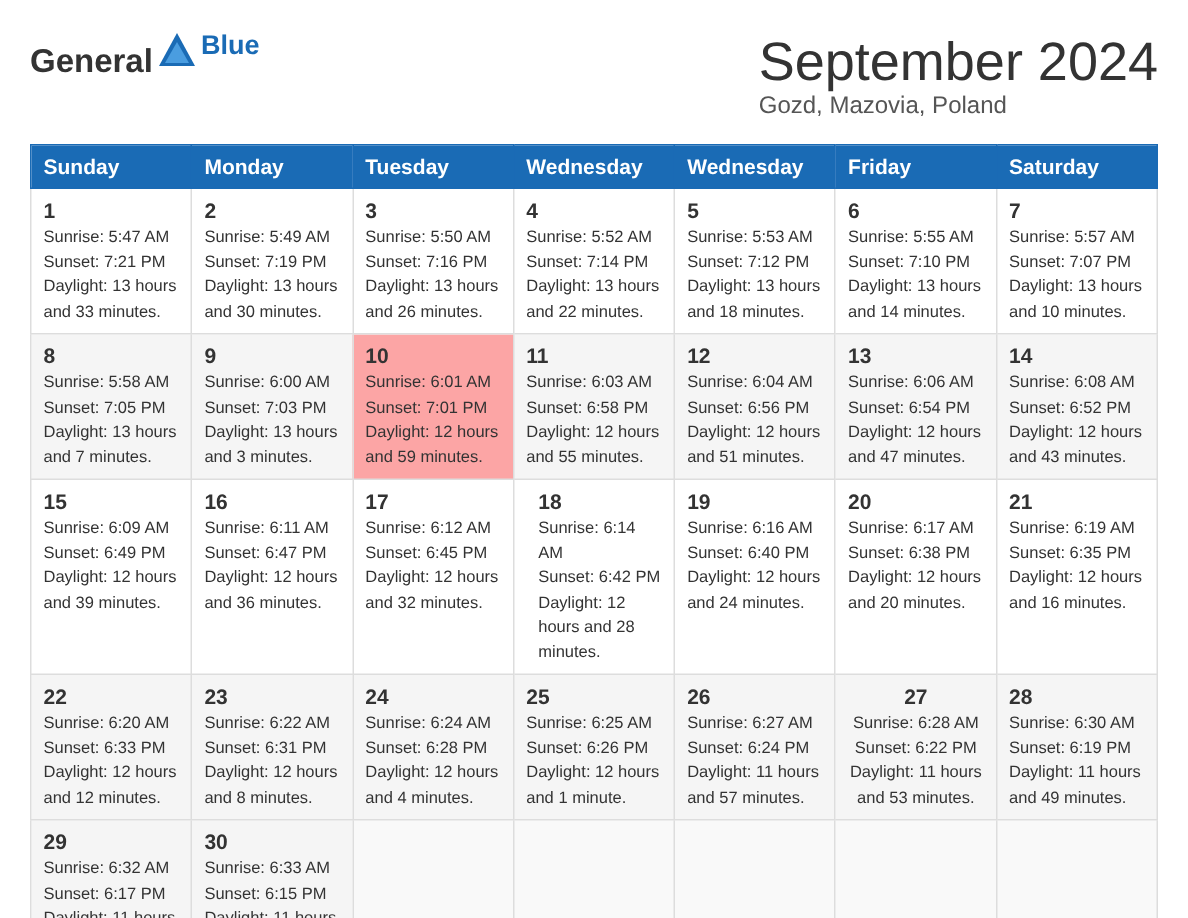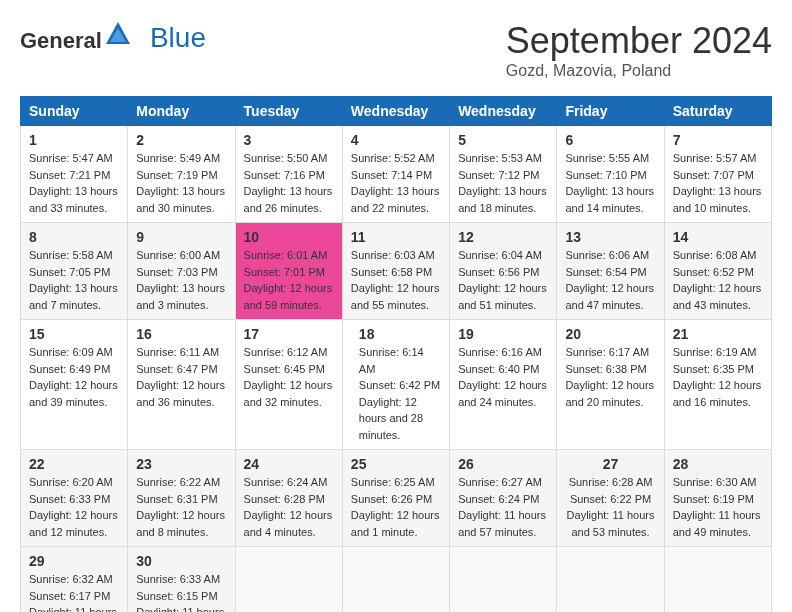--- a/index.html
+++ b/index.html
@@ -11,21 +11,21 @@
       padding: 20px;
     }
     .header-section {
       display: flex;
       justify-content: space-between;
       align-items: flex-start;
       margin-bottom: 16px;
     }
     .logo {
       display: flex;
-      align-items: flex-end;
+      align-items: flex-start;
     }
     .logo-icon {
       width: 28px;
       height: 28px;
       margin-left: 2px;
     }
     .title-section {
       text-align: left;
     }
     .calendar-title {
@@ -80,21 +80,21 @@
 <body>
 
 <div class="header-section">
   <div class="logo">
     <span>
       <span style="font-size:22px;font-weight:bold;color:#333;">General</span><svg class="logo-icon" viewBox="0 0 28 28" xmlns="http://www.w3.org/2000/svg">
         <polygon points="14,2 26,24 2,24" fill="#1a6bb5"></polygon>
         <polygon points="14,8 22,22 6,22" fill="#4a9de0"></polygon>
       </svg>
     </span>
-    <div style="font-size:28px;font-weight:normal;color:#1a6bb5;margin-left:18px;">Blue</div>
+    <div style="font-size:18px;font-weight:bold;color:#1a6bb5;margin-left:2px;">Blue</div>
   </div>
   <div class="title-section">
     <div class="calendar-title">September 2024</div>
     <div class="calendar-subtitle">Gozd, Mazovia, Poland</div>
   </div>
 </div>
 
 <table class="calendar-table">
   <thead>
     <tr>
@@ -140,21 +140,21 @@
       </tr>
       <tr>
         <td style="background: rgb(245, 245, 245);">
         <span class="day-number">8</span>
         <span class="day-info">Sunrise: 5:58 AM<br>Sunset: 7:05 PM<br>Daylight: 13 hours and 7 minutes.</span>
       </td>
         <td style="background: rgb(245, 245, 245);">
         <span class="day-number">9</span>
         <span class="day-info">Sunrise: 6:00 AM<br>Sunset: 7:03 PM<br>Daylight: 13 hours and 3 minutes.</span>
       </td>
-        <td style="background: #ec4899;">
+        <td style="background: #fca5a5;">
         <span class="day-number">10</span>
         <span class="day-info">Sunrise: 6:01 AM<br>Sunset: 7:01 PM<br>Daylight: 12 hours and 59 minutes.</span>
       </td>
         <td style="background: rgb(245, 245, 245);">
         <span class="day-number">11</span>
         <span class="day-info">Sunrise: 6:03 AM<br>Sunset: 6:58 PM<br>Daylight: 12 hours and 55 minutes.</span>
       </td>
         <td style="background: rgb(245, 245, 245);">
         <span class="day-number">12</span>
         <span class="day-info">Sunrise: 6:04 AM<br>Sunset: 6:56 PM<br>Daylight: 12 hours and 51 minutes.</span>

